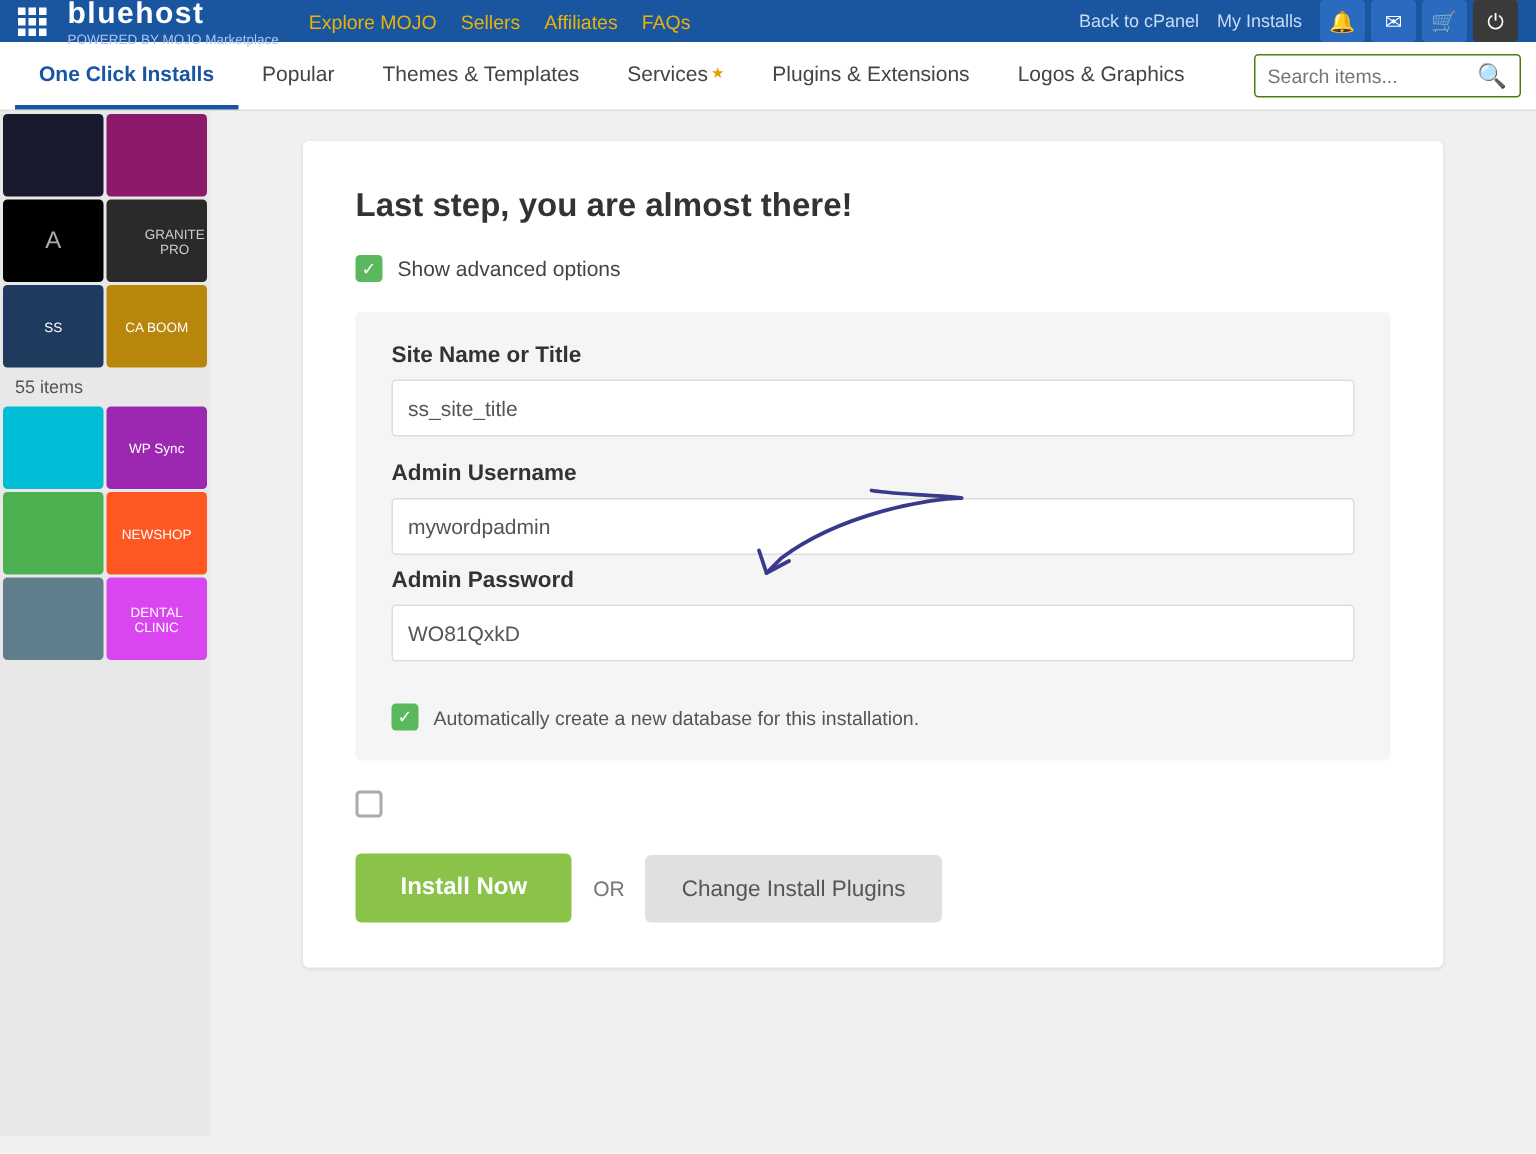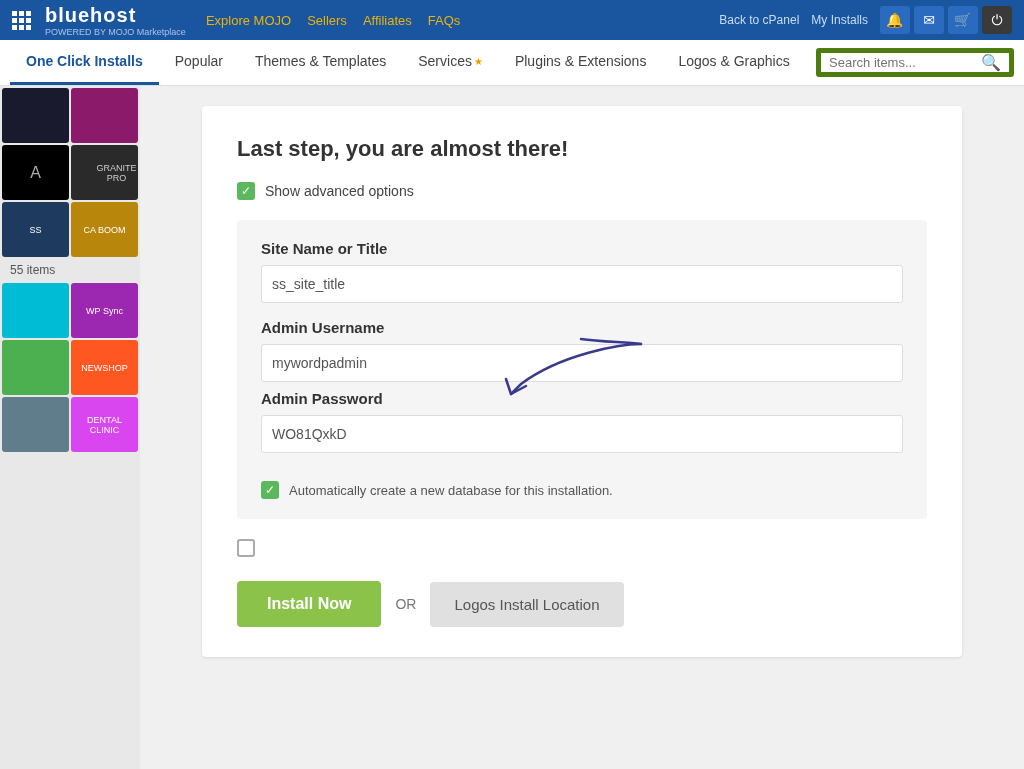--- a/index.html
+++ b/index.html
@@ -1,21 +1,21 @@
 <!DOCTYPE html>
 <html><head>
   <meta charset="utf-8">
   <style>
     * { box-sizing: border-box; margin: 0; padding: 0; }
     body { font-family: Arial, sans-serif; background: #f0f0f0; width: 1024px; height: 769px; overflow: hidden; }
 
     
     .top-bar {
       background: #1a55a0;
-      height: 40px;
+      height: 28px;
       display: flex;
       align-items: center;
       padding: 0 12px;
       justify-content: space-between;
     }
     .top-bar-left {
       display: flex;
       align-items: center;
       gap: 20px;
     }
@@ -114,25 +114,24 @@
     }
     .nav-tab .star {
       color: #e8a000;
       font-size: 10px;
       margin-left: 2px;
       vertical-align: super;
     }
     .search-area {
       display: flex;
       align-items: center;
-      border: 5px solid #4d7c0f;
+      border: 1px solid #4d7c0f;
       border-radius: 3px;
       margin: 8px 0;
       padding: 0 8px;
-      gap: 12px;
     }
     .search-area input {
       border: none;
       outline: none;
       font-size: 13px;
       color: #999;
       width: 140px;
     }
     .search-area span {
       color: #999;
@@ -497,18 +496,18 @@
         </div>
       </div>
 
       <div class="terms-row">
         <div class="checkbox-empty"></div>
       </div>
 
       <div class="action-row">
         <button class="btn-install">Install Now</button>
         <span class="or-text">OR</span>
-        <button class="btn-change">Logos Install Location</button>
+        <button class="btn-change">Change Install Plugins</button>
       </div>
 
     </div>
   </div>
 </div>
 
 </body></html>

